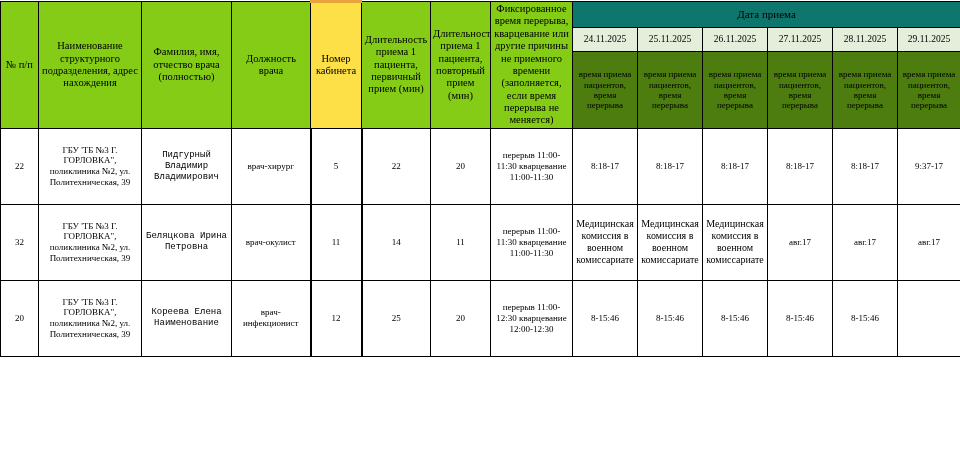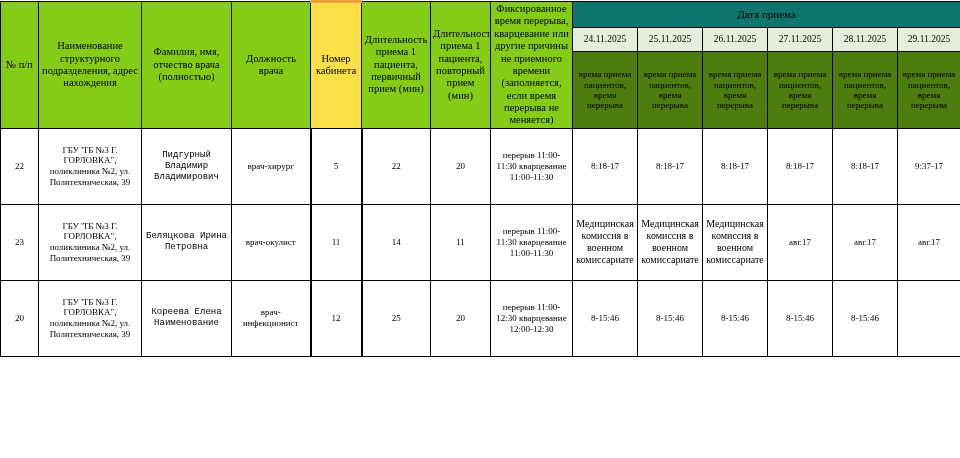--- a/index.html
+++ b/index.html
@@ -142,21 +142,21 @@
         <td class="mid-cell">20</td>
         <td class="break-cell">перерыв 11:00-11:30 кварцевание 11:00-11:30</td>
         <td class="time-cell">8:18-17</td>
         <td class="time-cell">8:18-17</td>
         <td class="time-cell">8:18-17</td>
         <td class="time-cell">8:18-17</td>
         <td class="time-cell">8:18-17</td>
         <td class="time-cell">9:37-17</td>
       </tr>
       <tr class="body-row">
-        <td class="num-cell">23</td>
+        <td class="num-cell">32</td>
         <td class="org-cell">ГБУ 'ТБ №3 Г. ГОРЛОВКА", поликлиника №2, ул. Политехническая, 39</td>
         <td class="fio-cell">Беляцкова Ирина Петровна</td>
         <td class="post-cell">врач-окулист</td>
         <td class="cab-cell">11</td>
         <td class="mid-cell">14</td>
         <td class="mid-cell">11</td>
         <td class="break-cell">перерыв 11:00-11:30 кварцевание 11:00-11:30</td>
         <td class="time-cell small">Медицинская комиссия в военном комиссариате</td>
         <td class="time-cell small">Медицинская комиссия в военном комиссариате</td>
         <td class="time-cell small">Медицинская комиссия в военном комиссариате</td>

